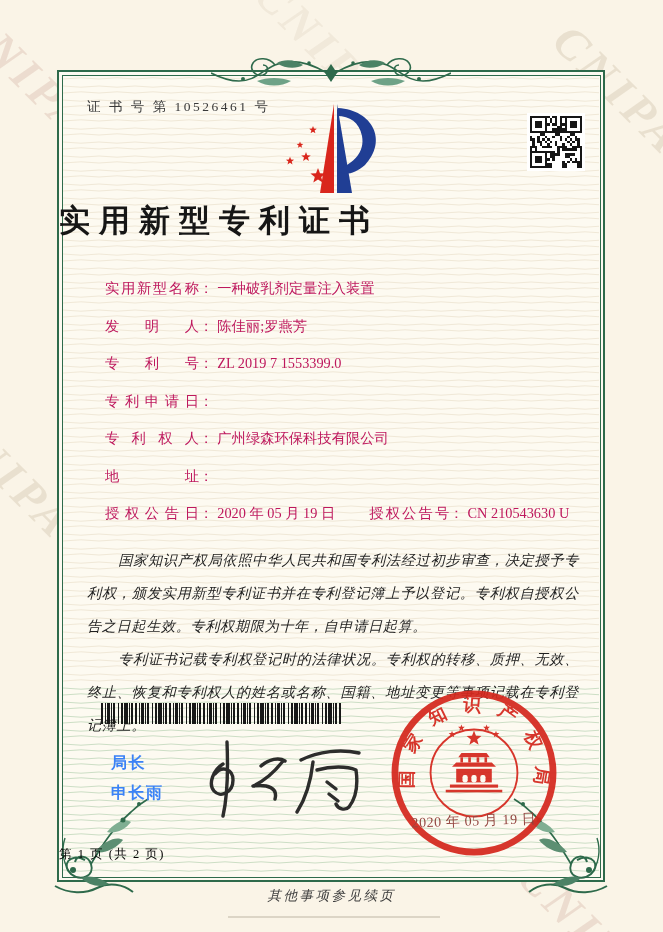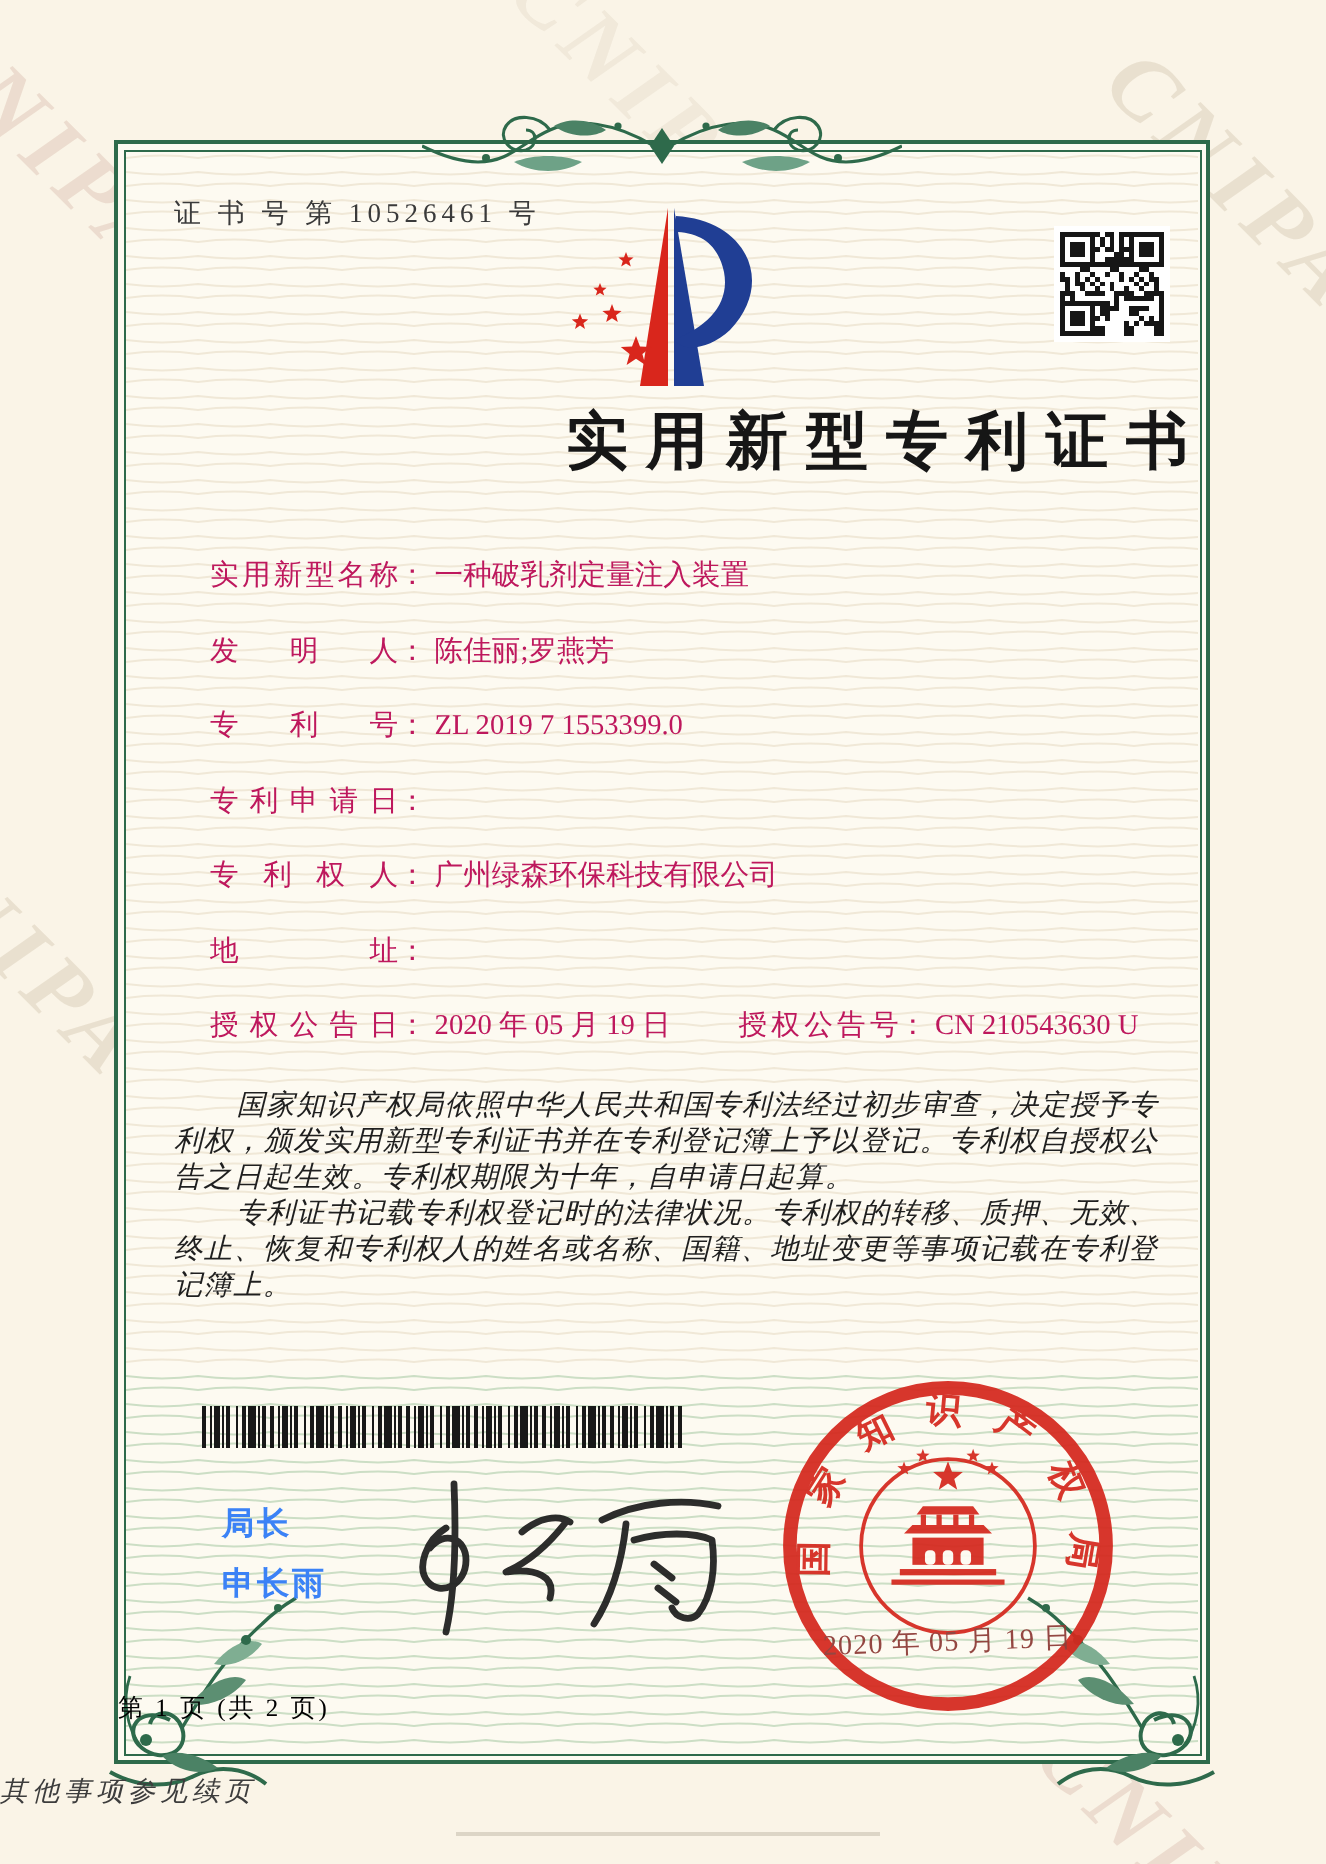--- a/index.html
+++ b/index.html
@@ -29,43 +29,43 @@
   }
   .inner-line{position:absolute;inset:2.5px;border:1px solid var(--green);pointer-events:none;}
   .waves{position:absolute;left:4px;top:4px;pointer-events:none;}
   .orn-top{position:absolute;left:152px;top:-17px;}
   .orn-bl{position:absolute;left:-8px;bottom:-24px;}
   .orn-br{position:absolute;right:-8px;bottom:-24px;transform:scaleX(-1);}
   
   .cert-no{position:absolute;left:12px;top:26px;font-size:13.5px;letter-spacing:2.5px;color:#3a3a3a;margin-left:16px;}
   .logo{position:absolute;left:216px;top:28px;width:118px;height:98px;}
   .title{
-    position:absolute;top:128px;left:0;width:100%;margin:0;text-align:right;
+    position:absolute;top:128px;left:0;width:100%;margin:0;text-align:left;
     font-size:31px;font-weight:bold;letter-spacing:9px;color:#161616;
   }
   .qr{position:absolute;left:468px;top:41px;width:52px;height:52px;background:#fff;padding:3px;}
   .fields{position:absolute;left:46px;top:206px;width:505px;font-size:14.3px;color:#be185d;}
   .f-row{display:flex;margin-bottom:16.5px;line-height:21px;}
   .f-label{display:inline-block;width:94px;flex:none;text-align:justify;text-align-last:justify;}
   .f-colon{flex:none;}
   .f-value{margin-left:4px;white-space:pre-line;}
   .grant-group2{margin-left:34px;}
   .paragraphs{
     position:absolute;left:28px;top:472px;width:492px;
-    font-size:14.2px;line-height:18px;font-style:italic;letter-spacing:0.6px;
+    font-size:14.2px;line-height:33px;font-style:italic;letter-spacing:0.6px;
     color:#1f1f1f;text-align:justify;
   }
   .paragraphs p{margin:0;text-indent:2.2em;}
   .barcode{position:absolute;left:42px;top:631px;width:246px;height:21px;}
   .signer{position:absolute;left:52px;top:676px;font-size:16px;line-height:30px;color:#3b82f6;letter-spacing:1.5px;font-weight:bold;}
   .autograph{position:absolute;left:130px;top:652px;width:200px;height:100px;}
   .seal{position:absolute;left:326px;top:612px;width:178px;height:178px;}
   .page-footer{position:absolute;top:774px;left:0;width:100%;text-align:left;font-size:12.5px;letter-spacing:1.5px;color:#000000;}
   .note{
-    position:absolute;top:887px;left:0;width:663px;text-align:left;
+    position:absolute;top:887px;left:0;width:663px;text-align:center;
     font-size:13.5px;font-style:italic;letter-spacing:2.5px;color:#3d3d3d;
   }
   .note-shadow{position:absolute;top:916px;left:228px;width:212px;height:2px;background:rgba(185,176,158,0.45);}
 </style>
 </head>
 <body>
 
 <div class="page">
 
   <div class="wm pink" style="left:-14px;top:-4px;">CNIPA</div>

